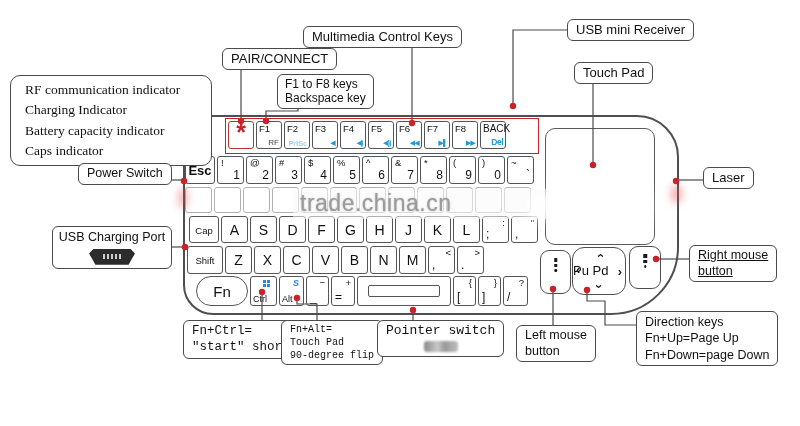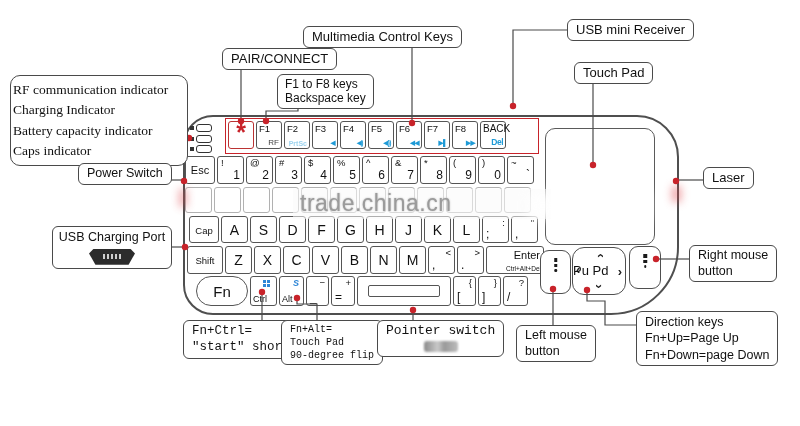--- a/index.html
+++ b/index.html
@@ -3,31 +3,31 @@
 <meta charset="utf-8">
 <style>
   html,body{margin:0;padding:0;background:#fff;}
   #canvas{position:relative;width:800px;height:426px;background:#fff;overflow:hidden;
           font-family:"Liberation Sans",sans-serif;color:#111;}
   
   .callout{position:absolute;background:#fff;border:1.3px solid #4a4a4a;border-radius:6px;
            padding:2px 8px;font-size:13px;line-height:1.25;white-space:nowrap;z-index:7;}
   .callout.serif{font-family:Liberation Mono, monospace;}
   .callout .ln{display:block;}
-  #indicator-box{left:10px;top:75px;width:172px;border-radius:10px;padding:4px 2px;
+  #indicator-box{left:10px;top:75px;width:172px;border-radius:10px;padding:4px 14px;
                  font-family:"Liberation Serif",serif;font-size:13.5px;line-height:1.5;}
   #multimedia-label{left:303px;top:26px;}
   #pair-label{left:222px;top:48px;}
   #fkeys-label{left:277px;top:74px;font-size:12px;line-height:1.2;padding:2px 7px;}
   #usbrx-label{left:567px;top:19px;}
   #touchpad-label{left:574px;top:62px;}
   #power-label{left:78px;top:163px;font-size:12.5px;}
   #usbport-label{left:52px;top:226px;width:110px;text-align:center;font-size:12.5px;padding:3px 4px;}
   #laser-label{left:703px;top:167px;}
-  #rmouse-label{left:689px;top:245px;font-size:12.5px;line-height:1.25;}
+  #rmouse-label{left:689px;top:245px;font-size:12.5px;line-height:1.25;text-decoration:underline;}
   #lmouse-label{left:516px;top:325px;font-size:12.5px;line-height:1.25;}
   #direction-label{left:636px;top:311px;font-size:12.5px;line-height:1.3;}
   #fnctrl-label{left:183px;top:320px;font-size:12.5px;line-height:1.3;}
   #fnalt-label{left:281px;top:320px;font-size:10px;line-height:1.3;}
   #pointer-label{left:377px;top:320px;text-align:center;font-size:13px;padding:2px 8px 4px;}
   
   .usb-graphic{margin:3px auto 0;width:46px;height:16px;background:#2c2c2c;
                clip-path:polygon(10% 0,90% 0,100% 30%,86% 100%,14% 100%,0 30%);
                display:flex;align-items:center;justify-content:center;gap:2px;}
   .usb-graphic i{display:block;width:2px;height:5px;background:#cfcfcf;}
@@ -74,21 +74,21 @@
   .fk-main{position:absolute;left:2px;top:1px;font-size:9.5px;}
   .fk-sub{position:absolute;right:2px;bottom:1px;font-size:8px;font-weight:bold;}
   .fk-sub.dark{color:#444;font-weight:normal;}
   .fk-sub.blue{color:#1e9ad6;font-size:6.5px;letter-spacing:-.5px;}
   .fk-sub.lightblue{color:#9ed4ef;font-size:7px;}
   [data-name="key-back"] .fk-main{font-size:10px;}
   [data-name="key-back"] .fk-sub{font-size:8.5px;color:#1e9ad6;}
   .mod-main{position:absolute;left:0;right:0;top:50%;transform:translateY(-50%);
             text-align:center;font-size:9.5px;}
   [data-name="key-fn"] .mod-main{font-size:15px;}
-  [data-name="key-esc"] .mod-main{font-size:11px;}
+  [data-name="key-esc"] .mod-main{font-size:13px;font-weight:bold;}
   .letter{position:absolute;left:0;right:0;top:50%;transform:translateY(-50%);
           text-align:center;font-size:14px;}
   .p-sub-tl{position:absolute;left:3px;top:0px;font-size:9.5px;}
   .p-main-br{position:absolute;right:3px;bottom:1px;font-size:12px;}
   .p-sub-tr{position:absolute;right:3px;top:0px;font-size:9.5px;}
   .p-main-bl{position:absolute;left:3px;bottom:1px;font-size:12px;}
   .enter-main{position:absolute;right:3px;top:2px;font-size:11px;}
   .enter-sub{position:absolute;right:2px;bottom:1px;font-size:6.5px;}
   [data-name="key-space"]::after{content:"";position:absolute;left:10px;right:10px;top:8px;height:10px;
             border:1.1px solid #555;border-radius:2px;}
@@ -327,24 +327,20 @@
       <div class="key" data-name="key-m">
         <span class="letter">M</span>
       </div>
       <div class="key" data-name="key-comma">
         <span class="p-sub-tr">&lt;</span>
         <span class="p-main-bl">,</span>
       </div>
       <div class="key" data-name="key-period">
         <span class="p-sub-tr">&gt;</span>
         <span class="p-main-bl">.</span>
-      </div>
-      <div class="key" data-name="key-enter">
-        <span class="enter-main">Enter</span>
-        <span class="enter-sub">Ctrl+Alt+Del</span>
       </div>
     </div>
   <div class="krow" id="bottom-row" data-name="bottom-key-row">
       <div class="key" data-name="key-fn">
         <span class="mod-main">Fn</span>
       </div>
       <div class="key" data-name="key-ctrl">
         <span class="win-icon" data-name="windows-flag-icon"></span>
         <span class="mi-label">Ctrl</span>
       </div>

